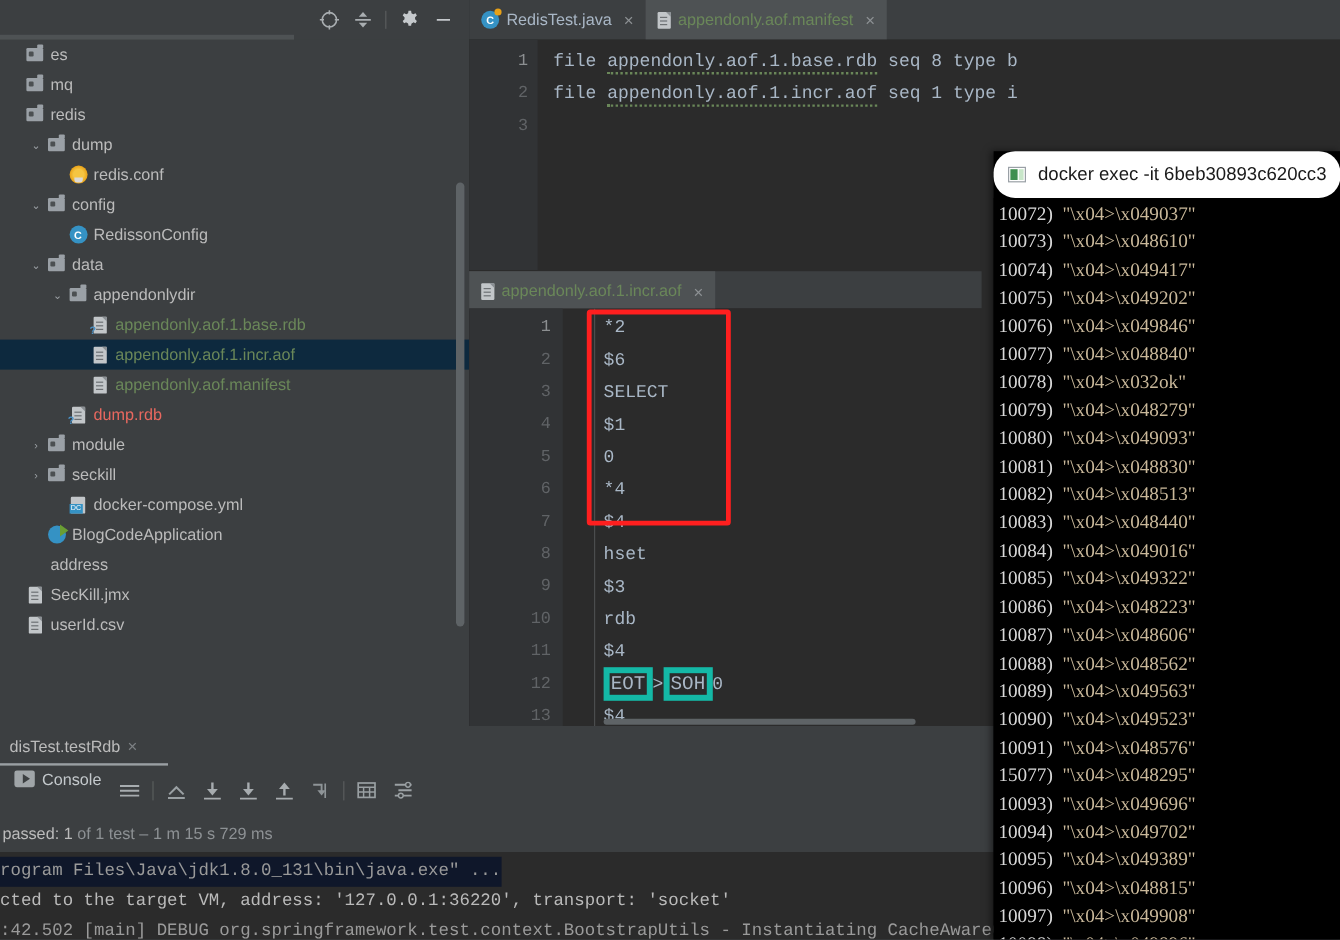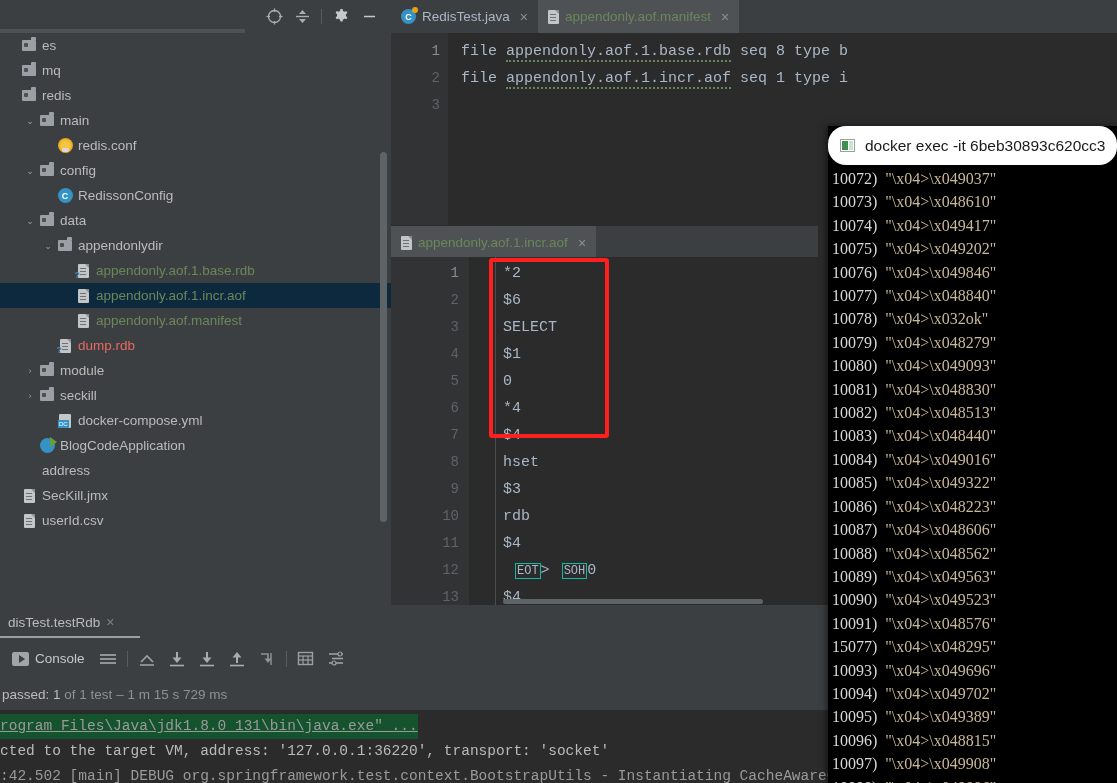--- a/index.html
+++ b/index.html
@@ -111,54 +111,54 @@
   #aof-tabbar{
     position:absolute;left:0;top:0;width:427px;height:31px;background:#3c3f41;display:flex;align-items:stretch;
   }
   #aof-tabbar .tab.active{background:#4e5254;}
   #aof-body{position:absolute;left:0;top:31px;width:427px;height:349px;background:#2b2b2b;overflow:hidden;}
   #aof-gutter{position:absolute;left:0;top:0;width:78px;height:100%;background:#313335;text-align:right;padding-right:10px;padding-top:3px;}
   #aof-gutter div{height:27px;line-height:27px;color:#606366;font-size:14px;font-family:"Liberation Mono", monospace;}
   #aof-vline{position:absolute;left:104px;top:0;width:1px;height:100%;background:#4b4d4e;}
   #aof-code{position:absolute;left:112px;top:3px;}
   #aof-code div{height:27px;line-height:27px;font-family:"Liberation Mono", monospace;font-size:15px;color:#a9b7c6;white-space:pre;}
-  .ctrlchar{border:1px solid #14b8a6;padding:0 1px;font-size:12px;letter-spacing:0px;margin-left:12px;}
+  .ctrlchar{border:5px solid #14b8a6;padding:0 1px;font-size:16px;letter-spacing:0px;}
   #aof-hscroll{position:absolute;left:112px;bottom:2px;width:260px;height:5px;background:#5e6366;border-radius:3px;}
 
   
   .redbox { position:absolute; border:4px solid #ff1f1f; border-radius:3px; pointer-events:none; }
 
   
   #run-panel {
     position:absolute; left:0; top:605px; width:828px; height:178px; background:#3c3f41;
   }
   #run-tabs { position:absolute; left:0; top:0; width:828px; height:33px; }
   #run-tab-item {
     position:absolute; left:0; top:3px; height:28px; display:flex; align-items:center;
     gap:6px; padding:0 8px; font-size:13.5px; color:#bbbbbb;
   }
   #run-tab-underline{position:absolute;left:0;top:31px;width:140px;height:2px;background:#9a9fa3;}
   #run-toolbar {
     position:absolute; left:0; top:33px; width:828px; height:41px; display:flex; align-items:center; gap:0px; padding-left:4px;
   }
-  .console-btn{display:flex;align-items:center;gap:6px;padding:4px 8px;height:41px;cursor:pointer;}
+  .console-btn{display:flex;gap:6px;padding:4px 8px;height:41px;cursor:pointer;}
   #console-underline{position:absolute;left:0;top:72px;width:96px;height:2px;background:#4a88c7;}
   .play-ico{width:17px;height:14px;background:#a0a5a8;display:flex;align-items:center;justify-content:center;border-radius:2px;}
   .play-ico:after{content:"";border-left:6px solid #3c3f41;border-top:4px solid transparent;border-bottom:4px solid transparent;margin-left:2px;}
   .tool-ico{width:30px;height:41px;display:flex;align-items:center;justify-content:center;cursor:pointer;}
   .tsep{width:1px;height:16px;background:#5a5d5e;margin:0 4px;}
 
   #test-status{position:absolute;left:0;top:74px;width:674px;height:31px;display:flex;align-items:center;padding-left:2px;font-size:13.5px;}
   #test-status .passed{color:#bbbbbb;}
   #test-status .dim{color:#8d9194;}
   #test-status .num{color:#bbbbbb;}
 
   #console-out{position:absolute;left:0;top:105px;width:828px;height:73px;background:#2b2b2b;padding-top:4px;overflow:hidden;}
   #console-out div{font-family:"Liberation Mono", monospace;font-size:14.5px;line-height:25px;white-space:pre;color:#bababa;}
-  #console-out div.hl{background:#14532d;color:#9a9a9a;display:inline-block;text-decoration:underline;}
+  #console-out div.hl{background:#0f172a;color:#9a9a9a;display:inline-block;}
 
   
   #terminal-win{
     position:absolute;left:828px;top:126px;width:289px;height:657px;background:#000;
     box-shadow:-2px 0 6px rgba(0,0,0,.5);
   }
   #terminal-title{
     height:39px;background:#ffffff;display:flex;align-items:center;gap:10px;padding-left:12px;
     color:#1a1a1a;font-size:15.5px;white-space:nowrap;overflow:hidden;border-radius:18px;
   }
@@ -237,21 +237,21 @@
           <span class="fold"></span>
         </span>
         <span class="lbl">redis</span>
       </div>
       <div class="row">
         <span style="display:inline-block;width:18px"></span>
         <span class="arrow">⌄</span>
         <span class="ico">
           <span class="fold"></span>
         </span>
-        <span class="lbl">main</span>
+        <span class="lbl">dump</span>
       </div>
       <div class="row">
         <span style="display:inline-block;width:36px"></span>
         <span class="arrow"></span>
         <span class="ico">
           <span class="conf-ico"></span>
         </span>
         <span class="lbl">redis.conf</span>
       </div>
       <div class="row">

